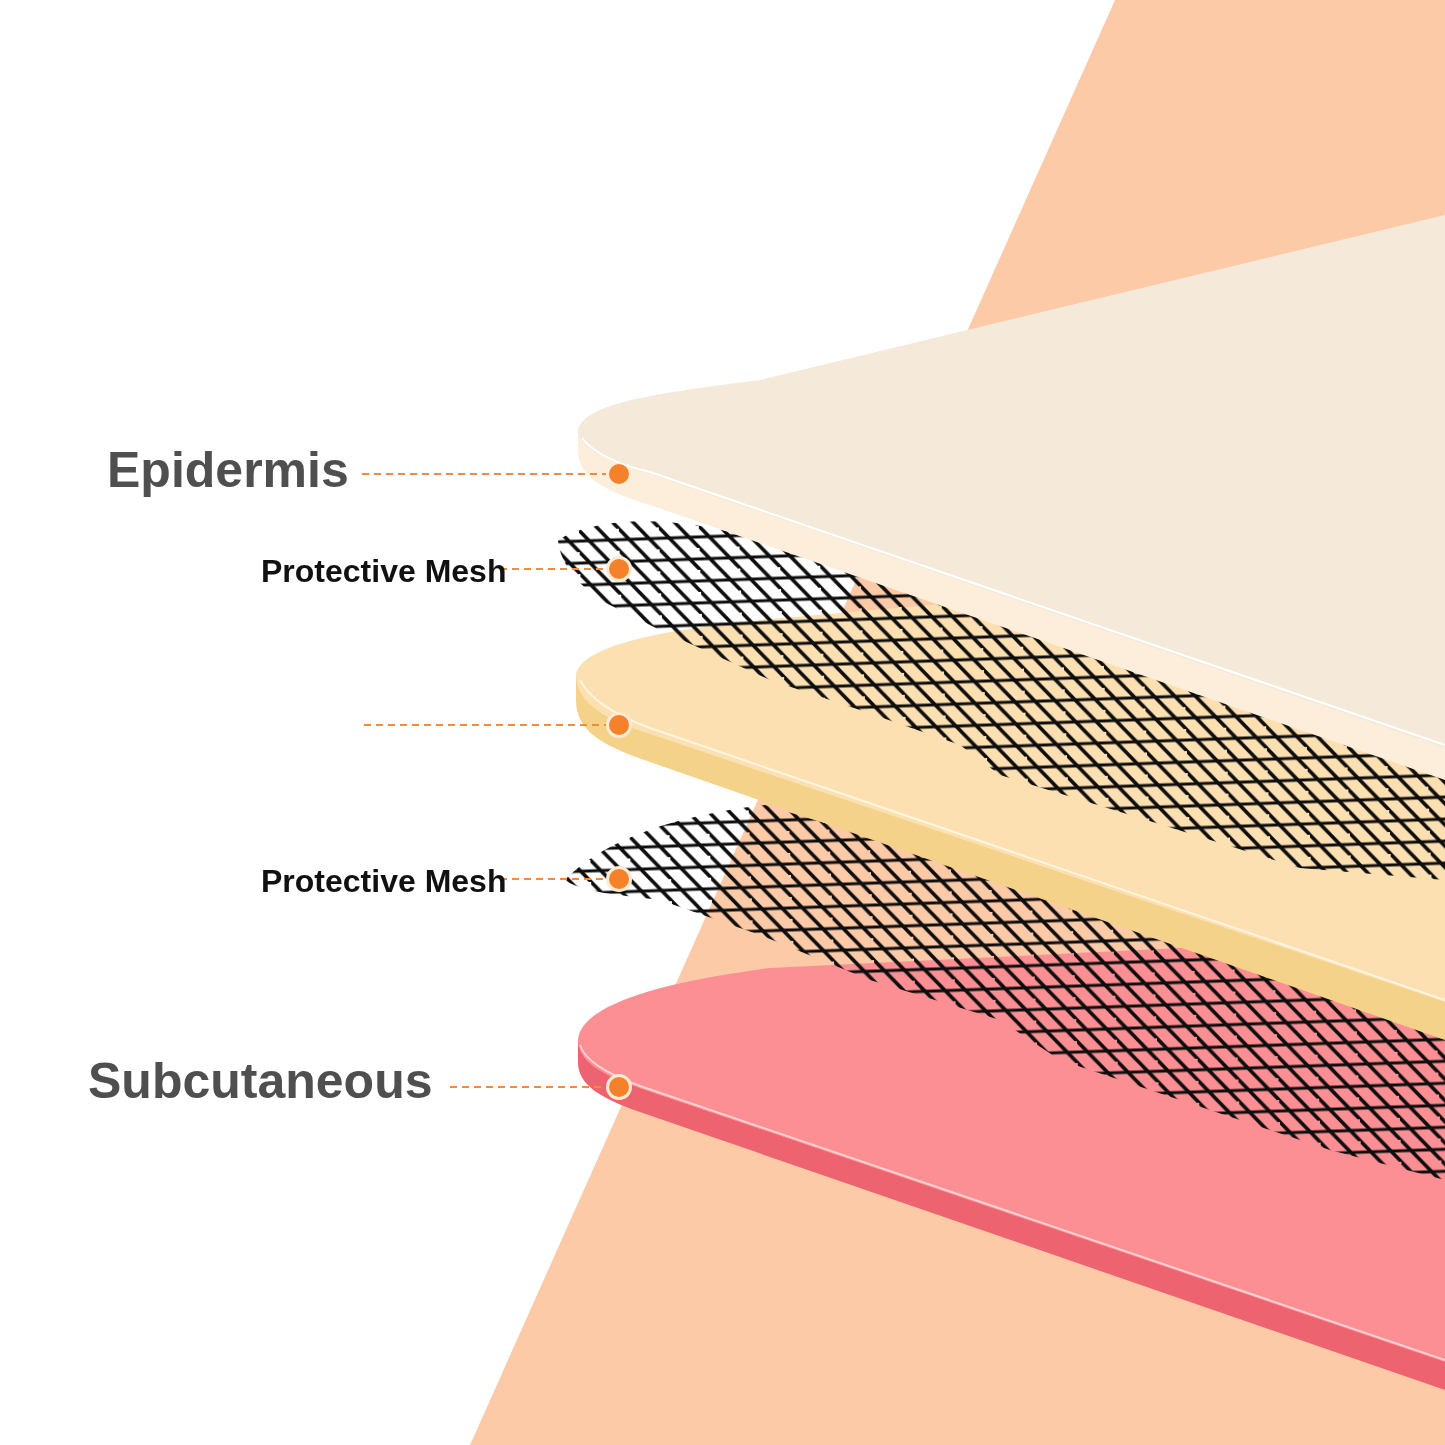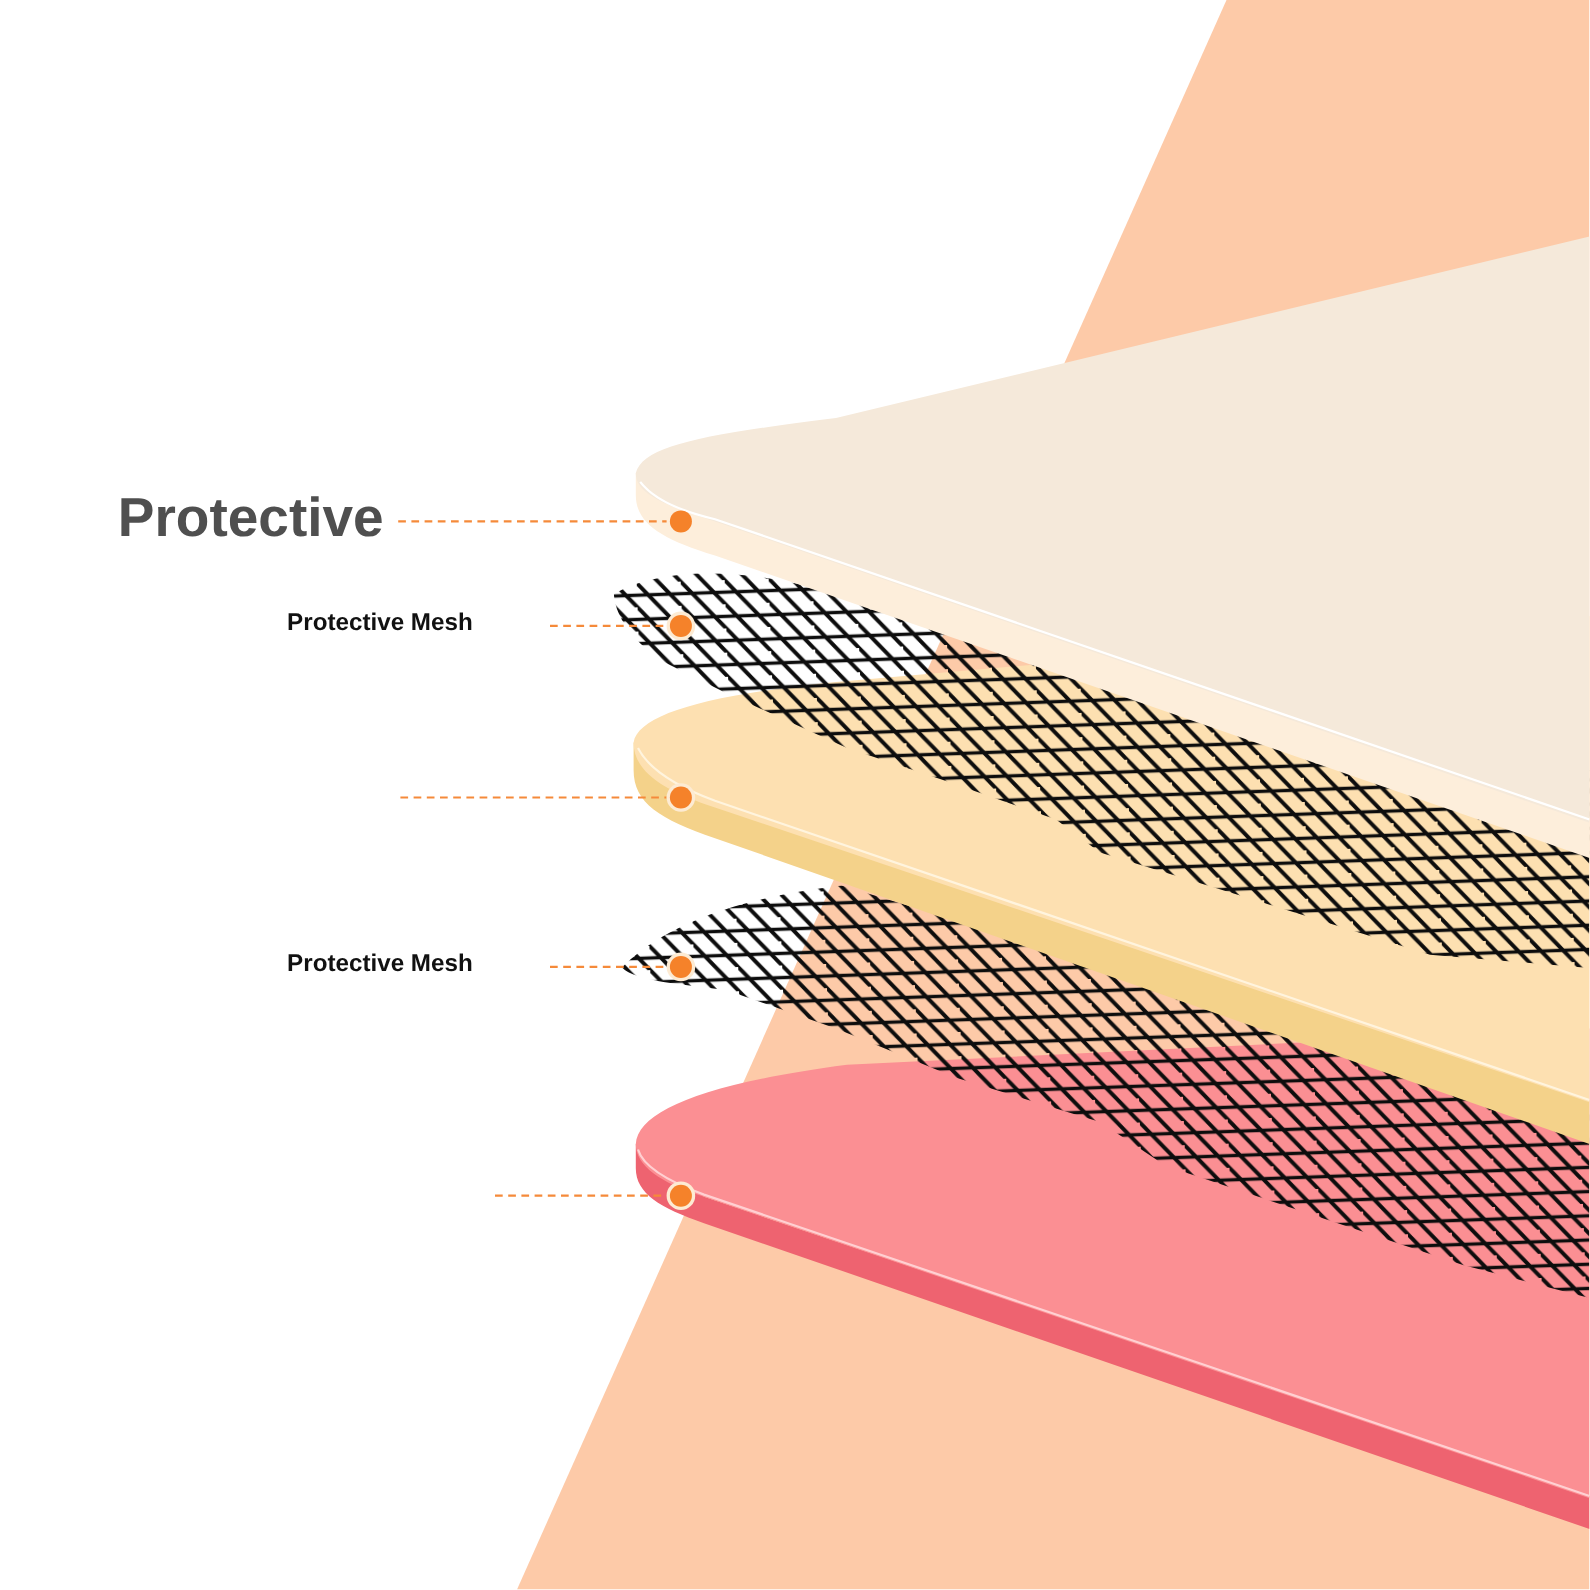--- a/index.html
+++ b/index.html
@@ -6,21 +6,21 @@
   body { width: 1445px; height: 1445px; overflow: hidden; position: relative; }
   #stage { position: absolute; left: 0; top: 0; width: 1445px; height: 1445px; }
   .label {
     position: absolute;
     font-family: "Liberation Sans", "DejaVu Sans", sans-serif;
     font-weight: bold;
     white-space: nowrap;
     line-height: 1;
   }
   .label.major { font-size: 50px; color: #4f4f4f; }
-  .label.minor { font-size: 22px; color: #111111; }
+  .label.minor { font-size: 32px; color: #111111; }
 </style>
 </head>
 <body>
 
 <div id="stage">
   <svg id="art" width="1445" height="1445" viewBox="0 0 1445 1445" xmlns="http://www.w3.org/2000/svg">
     <defs>
       <pattern id="meshPat" patternUnits="userSpaceOnUse" width="40" height="22" patternTransform="rotate(-2)">
         <path d="M0 11 H40" stroke="#0d0d0d" stroke-width="3.2" fill="none"></path>
         <path d="M-10 -11 L30 33 M10 -11 L50 33 M-30 -11 L10 33" stroke="#0d0d0d" stroke-width="3.6" fill="none"></path>
@@ -72,16 +72,17 @@
         <circle cx="619" cy="725" r="10" fill="#f5822a"></circle>
         <line x1="500" x2="606" y1="879" y2="879" stroke="#f58a3a" stroke-width="2" stroke-dasharray="7 5"></line>
         <circle cx="619" cy="879" r="13" fill="#fdebd3"></circle>
         <circle cx="619" cy="879" r="10" fill="#f5822a"></circle>
         <line x1="450" x2="606" y1="1087" y2="1087" stroke="#f58a3a" stroke-width="2" stroke-dasharray="7 5"></line>
         <circle cx="619" cy="1087" r="13" fill="#fdebd3"></circle>
         <circle cx="619" cy="1087" r="10" fill="#f5822a"></circle>
       </g>
   </svg>
 
-  <div class="label major" style="left:107px;top:445px;">Protective</div>
+  <div class="label major" style="left:107px;top:445px;">Epidermis</div>
   <div class="label minor" style="left:261px;top:555px;">Protective Mesh</div>
   <div class="label minor" style="left:261px;top:865px;">Protective Mesh</div>
+  <div class="label major" style="left:88px;top:1056px;">Subcutaneous</div>
 </div>
 
 </body></html>

